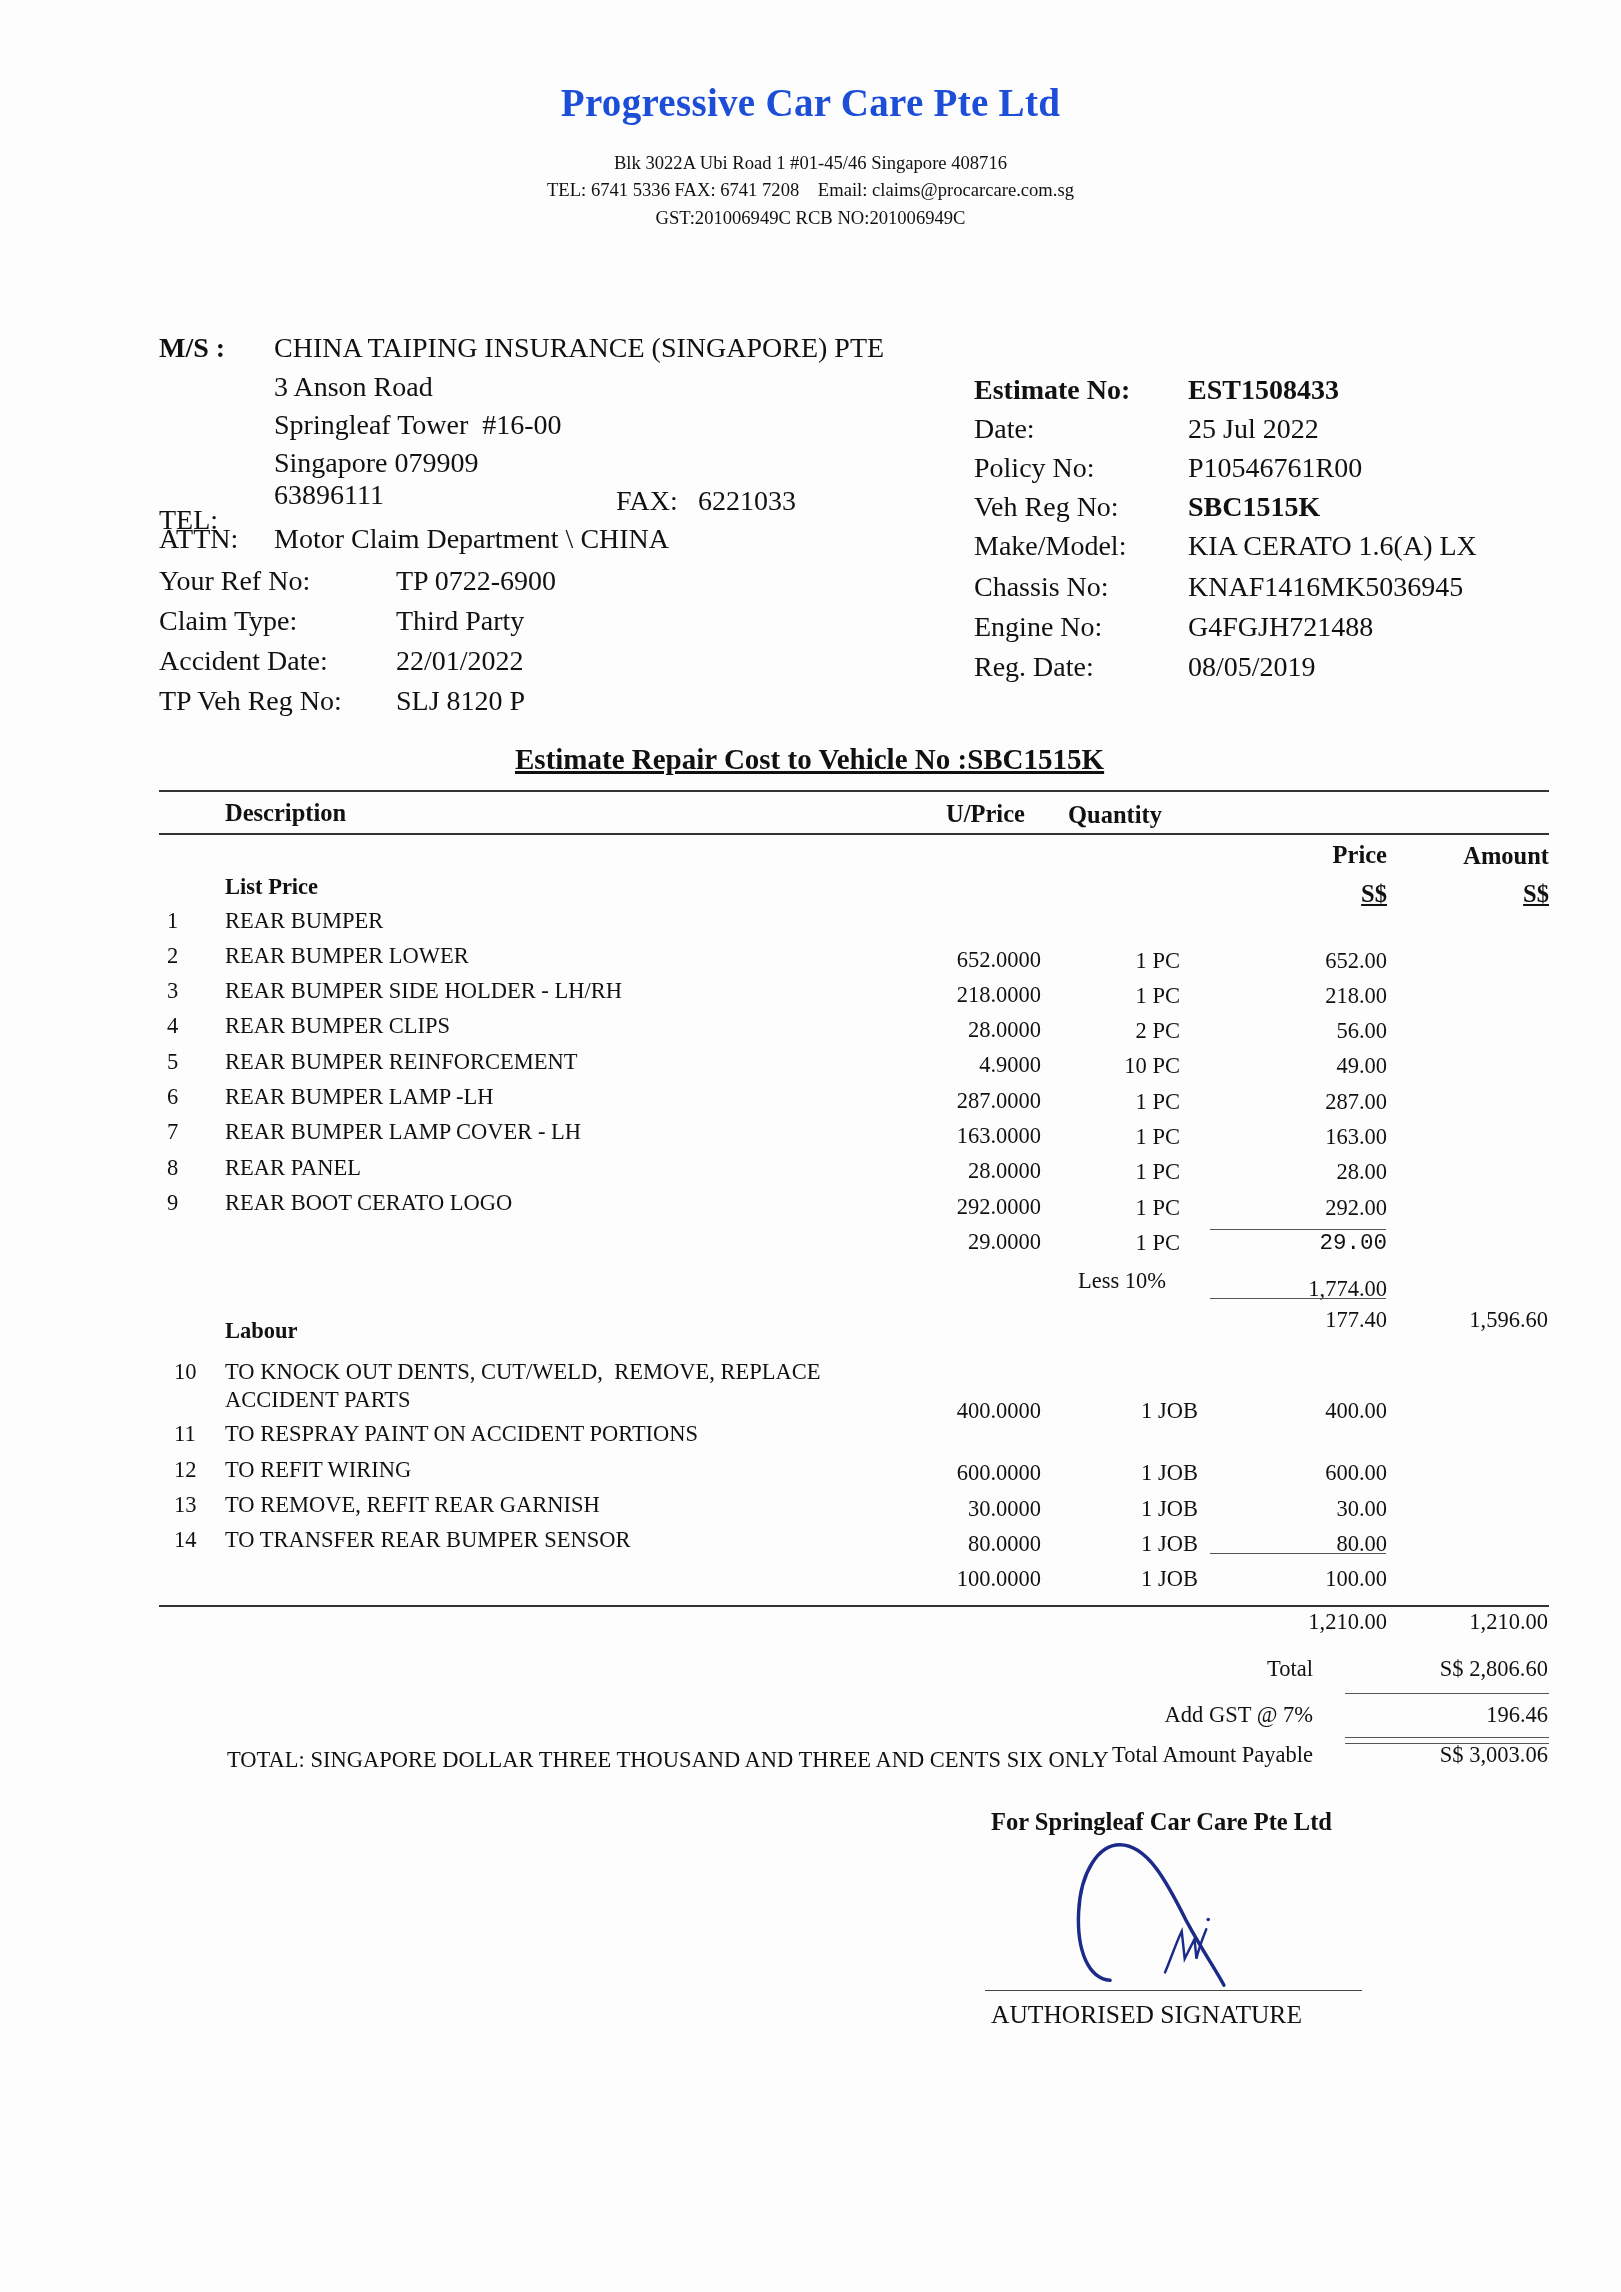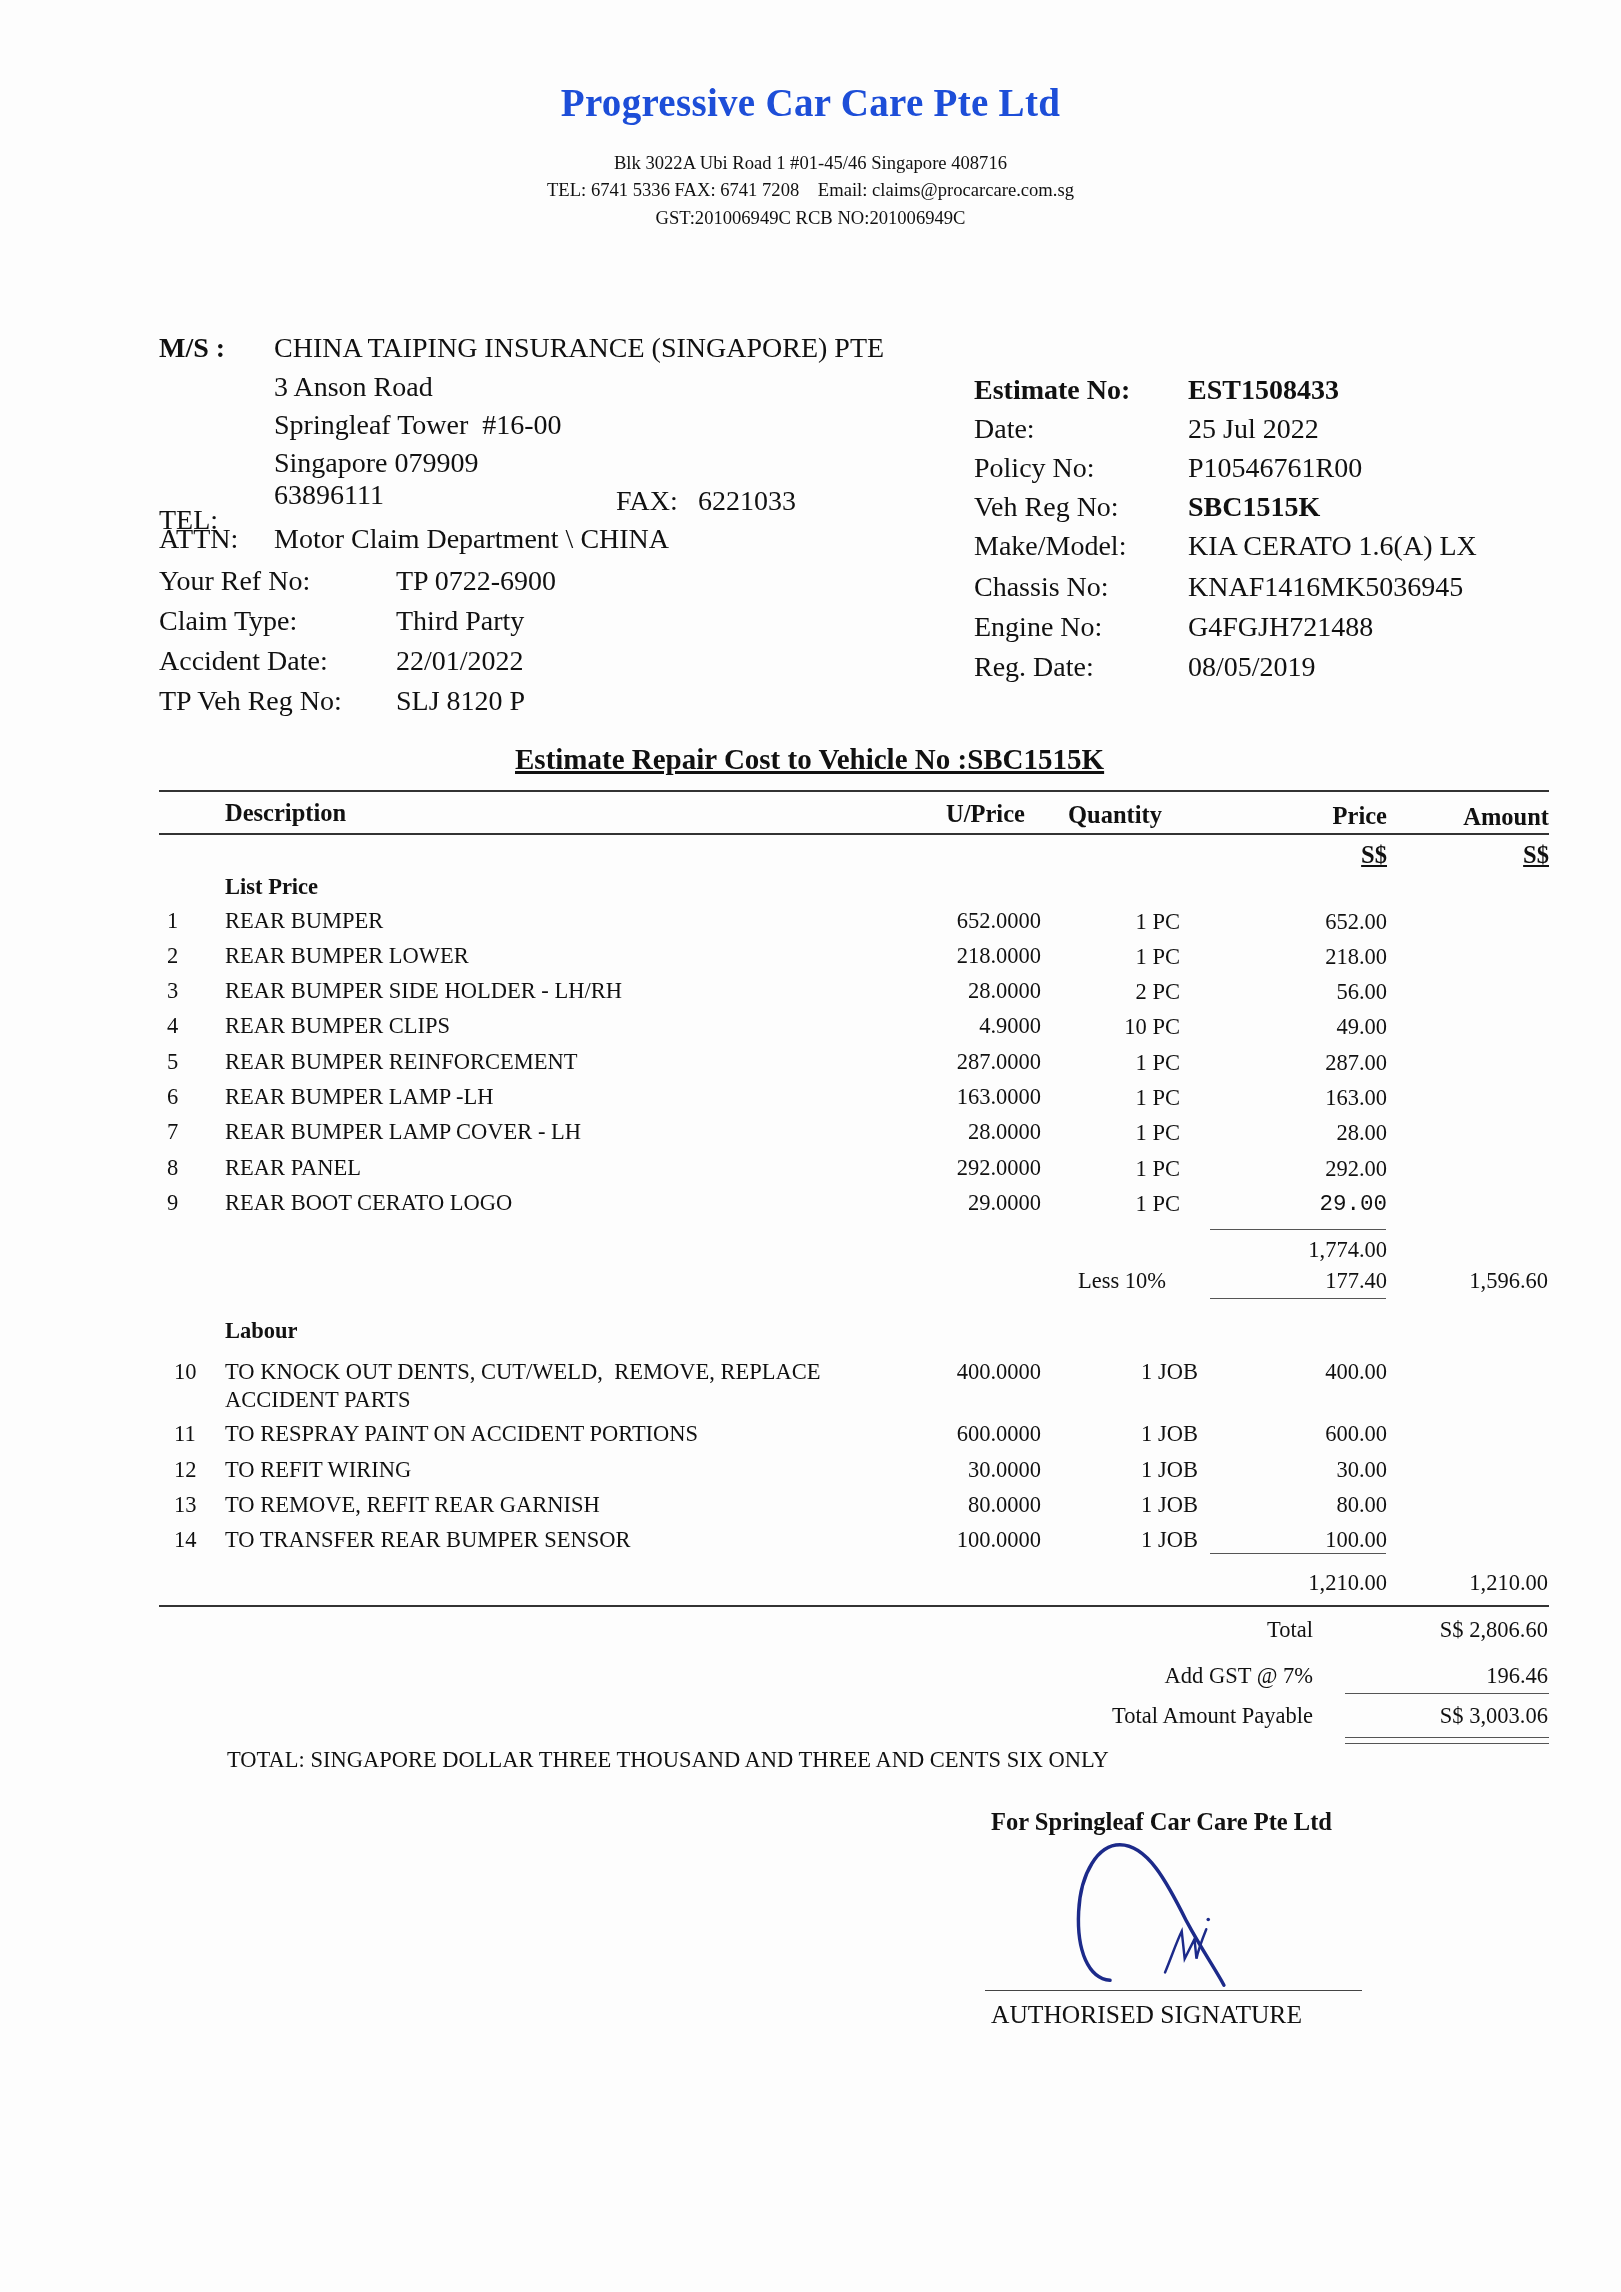--- a/index.html
+++ b/index.html
@@ -10,21 +10,21 @@
     }
     .abs { position: absolute; white-space: nowrap; }
     .company-name { left: 0; width: 1621px; text-align: center; top: 80px; font-size: 39px; font-weight: bold; color: #1d4ed8; letter-spacing: 0.3px; }
     .hdr-line { left: 0; width: 1621px; text-align: center; font-size: 18.6px; color: #111; }
     .big { font-size: 28px; line-height: 39px; }
     .bold { font-weight: bold; }
     .hr { position: absolute; height: 0; border-top: 2px solid #333; }
     .hr.thin { border-top: 1.5px solid #555; }
     .col-h { font-size: 24.5px; font-weight: bold; }
     .row-txt { font-size: 22.5px; }
-    .r { text-align: right; }
+    .r { text-align: right; margin-top: 39px; }
     .u { text-decoration: underline; }
     .sig-line { position: absolute; left: 985px; top: 1990px; width: 377px; border-top: 1.5px solid #444; }
   </style>
 </head>
 <body>
 
 <div class="abs company-name">Progressive Car Care Pte Ltd</div>
 <div class="abs hdr-line" style="top:152px;">Blk 3022A Ubi Road 1 #01-45/46 Singapore 408716</div>
 <div class="abs hdr-line" style="top:179px; white-space:pre;">TEL: 6741 5336 FAX: 6741 7208    Email: claims@procarcare.com.sg</div>
 <div class="abs hdr-line" style="top:207px;">GST:201006949C  RCB NO:201006949C</div>

